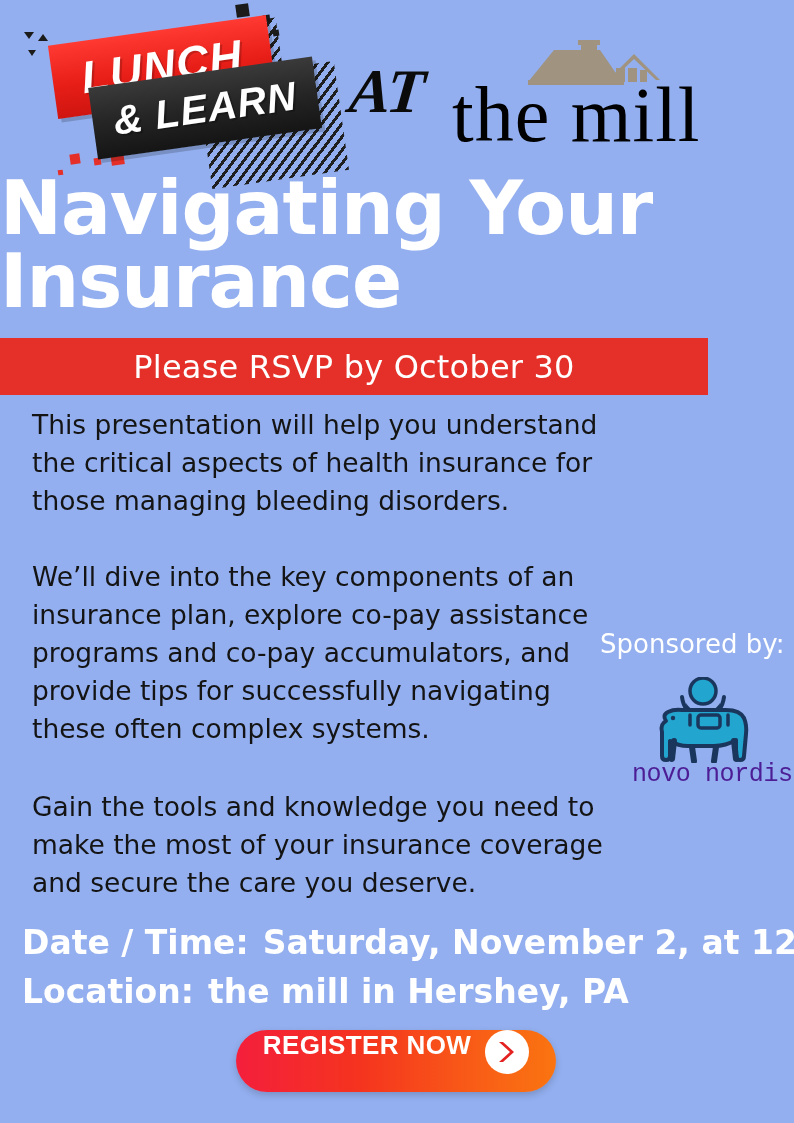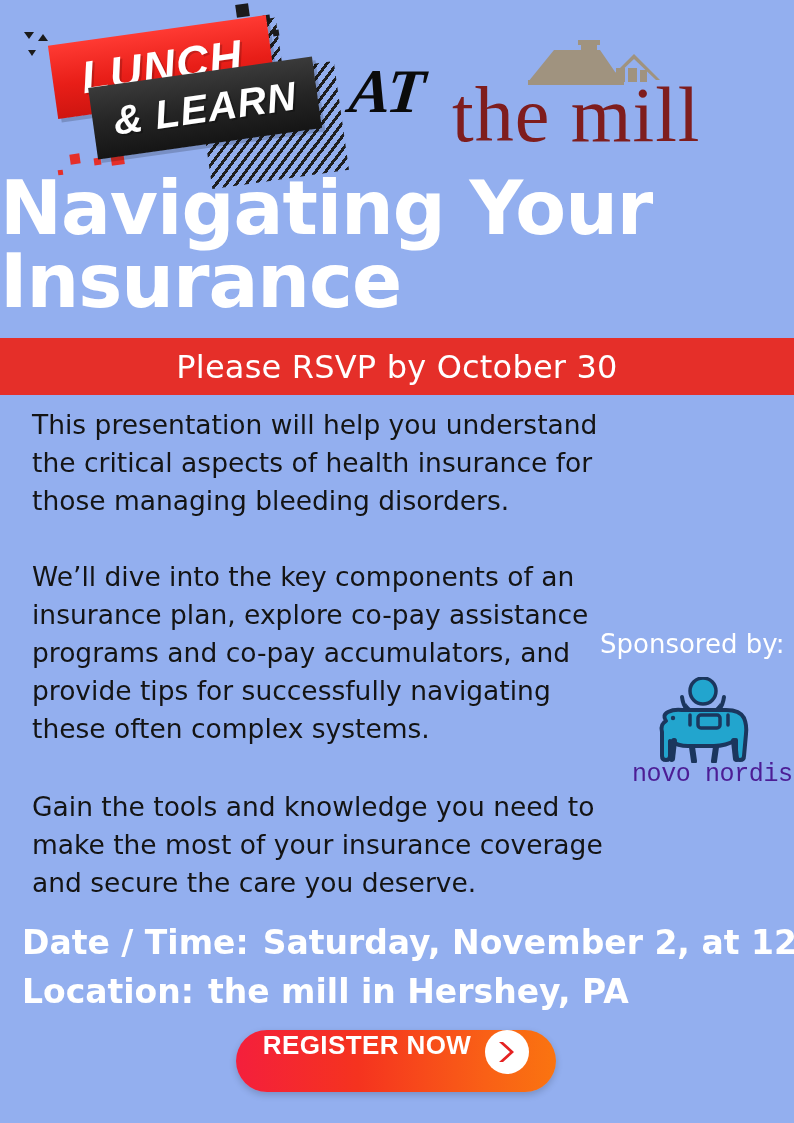--- a/index.html
+++ b/index.html
@@ -64,28 +64,28 @@
     color:#0b0b0b;letter-spacing:-1px;
     font-family:"Liberation Serif", serif;
     transform:skewX(-6deg);
   }
 
   
   .mill-logo{position:absolute;left:452px;top:40px;width:272px;height:110px;}
   .mill-word{
     position:absolute;left:0;bottom:-4px;width:272px;
     font-family:"Liberation Serif", serif;
-    font-size:78px;color:#7f1d1d;letter-spacing:1px;line-height:1;
+    font-size:78px;color:#000000;letter-spacing:1px;line-height:1;
     text-align:left;
   }
   .mill-house{position:absolute;left:72px;top:0;width:150px;height:62px;}
 
   
   .rsvp-banner{
-    position:absolute;left:0;top:338px;width:794px;height:57px;
+    position:absolute;left:0;top:338px;width:708px;height:57px;
     background:#E52F29;
     display:flex;align-items:center;justify-content:center;
   }
   .rsvp-banner .rsvp-text{
     color:#fff;font-size:32px;font-weight:400;
     font-family:"DejaVu Sans", sans-serif;
     letter-spacing:.2px;
   }
 
   

